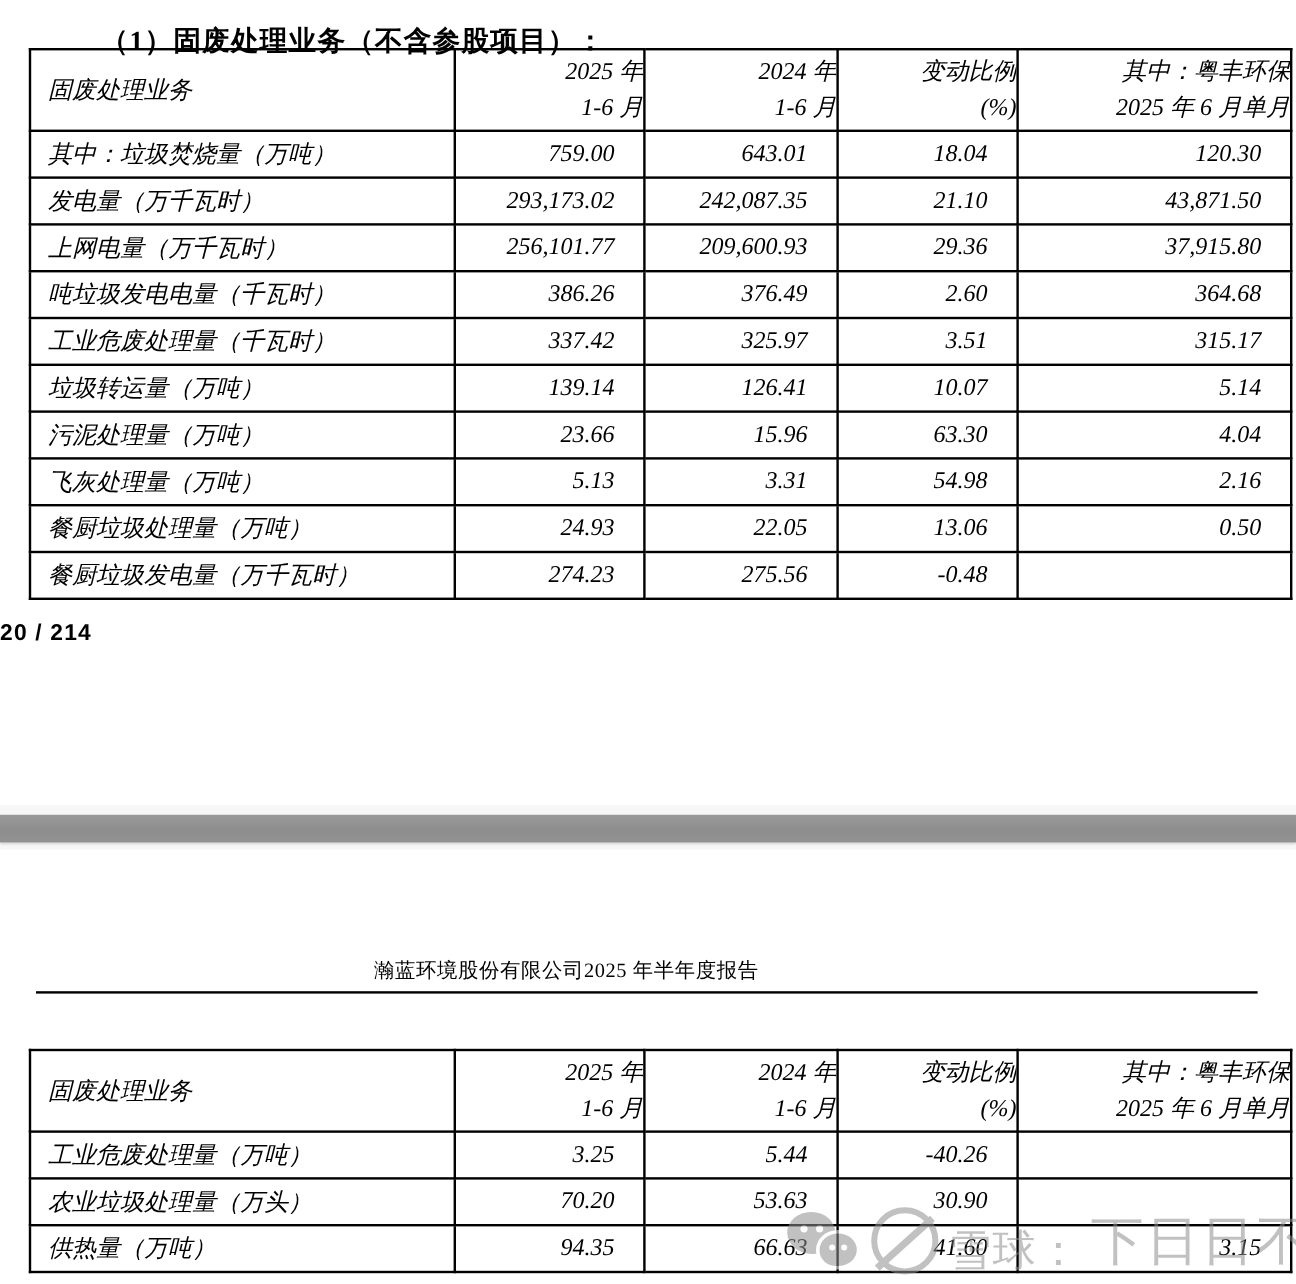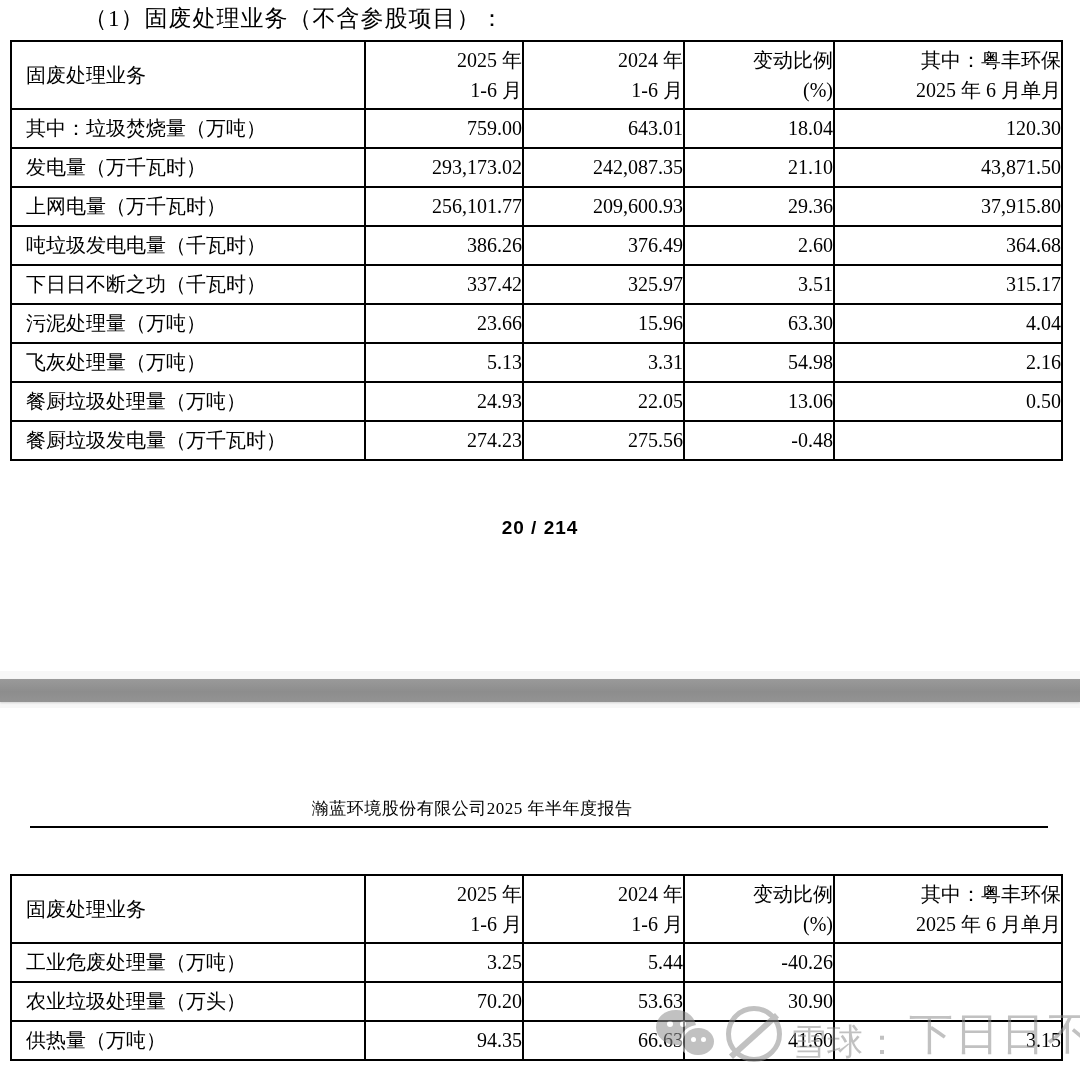--- a/index.html
+++ b/index.html
@@ -6,54 +6,54 @@
   body{
     position:relative;
     width:1080px;height:1070px;
     background:#ffffff;
     overflow:hidden;
     font-family:"Liberation Serif","DejaVu Serif",serif;
     color:#000;
   }
   
   .section-title{
-    position:absolute;left:84px;top:3px;
-    font-size:23px;font-weight:normal;letter-spacing:1px;
+    position:absolute;left:84px;top:19px;
+    font-size:23px;font-weight:bold;letter-spacing:1px;
     white-space:nowrap;
   }
   
   .rpt-table{
-    position:absolute;left:10px;
+    position:absolute;left:24px;
     width:1051px;
     border-collapse:collapse;table-layout:fixed;
     background:transparent;
+    font-style:italic;
   }
   .rpt-table.t1{top:40px;}
   .rpt-table.t2{top:874px;}
   .rpt-table th,.rpt-table td{
     border:2px solid #000;
     font-size:20px;
     overflow:hidden;white-space:nowrap;
     padding:0;
   }
   .rpt-table thead tr{height:68px;}
   .rpt-table tbody tr{height:39px;}
   th.col-label, td.col-label{
     text-align:left;padding-left:14px;font-weight:normal;
   }
   th.col-head{
     text-align:right;font-weight:normal;line-height:30px;vertical-align:middle;
   }
   td.num{
-    text-align:right;padding-right:0;
+    text-align:right;padding-right:24px;
   }
   
   .page-indicator{
     position:absolute;left:0;top:517px;width:1080px;
-    text-align:center;
     font-family:"Liberation Sans","DejaVu Sans",sans-serif;
     font-weight:bold;font-size:19px;letter-spacing:1px;
   }
   
   .page-gap{
     position:absolute;left:0;top:671px;width:1080px;height:37px;
     background:#f7f7f7;
   }
   .page-gap .gap-bar{
     position:absolute;left:0;top:8px;width:100%;height:23px;
@@ -149,25 +149,32 @@
       <td class="num">37,915.80</td>
     </tr>
     <tr>
       <td class="col-label">吨垃圾发电电量（千瓦时）</td>
       <td class="num">386.26</td>
       <td class="num">376.49</td>
       <td class="num">2.60</td>
       <td class="num">364.68</td>
     </tr>
     <tr>
-      <td class="col-label">下日日不断之功（千瓦时）</td>
+      <td class="col-label">工业危废处理量（千瓦时）</td>
       <td class="num">337.42</td>
       <td class="num">325.97</td>
       <td class="num">3.51</td>
       <td class="num">315.17</td>
+    </tr>
+    <tr>
+      <td class="col-label">垃圾转运量（万吨）</td>
+      <td class="num">139.14</td>
+      <td class="num">126.41</td>
+      <td class="num">10.07</td>
+      <td class="num">5.14</td>
     </tr>
     <tr>
       <td class="col-label">污泥处理量（万吨）</td>
       <td class="num">23.66</td>
       <td class="num">15.96</td>
       <td class="num">63.30</td>
       <td class="num">4.04</td>
     </tr>
     <tr>
       <td class="col-label">飞灰处理量（万吨）</td>

